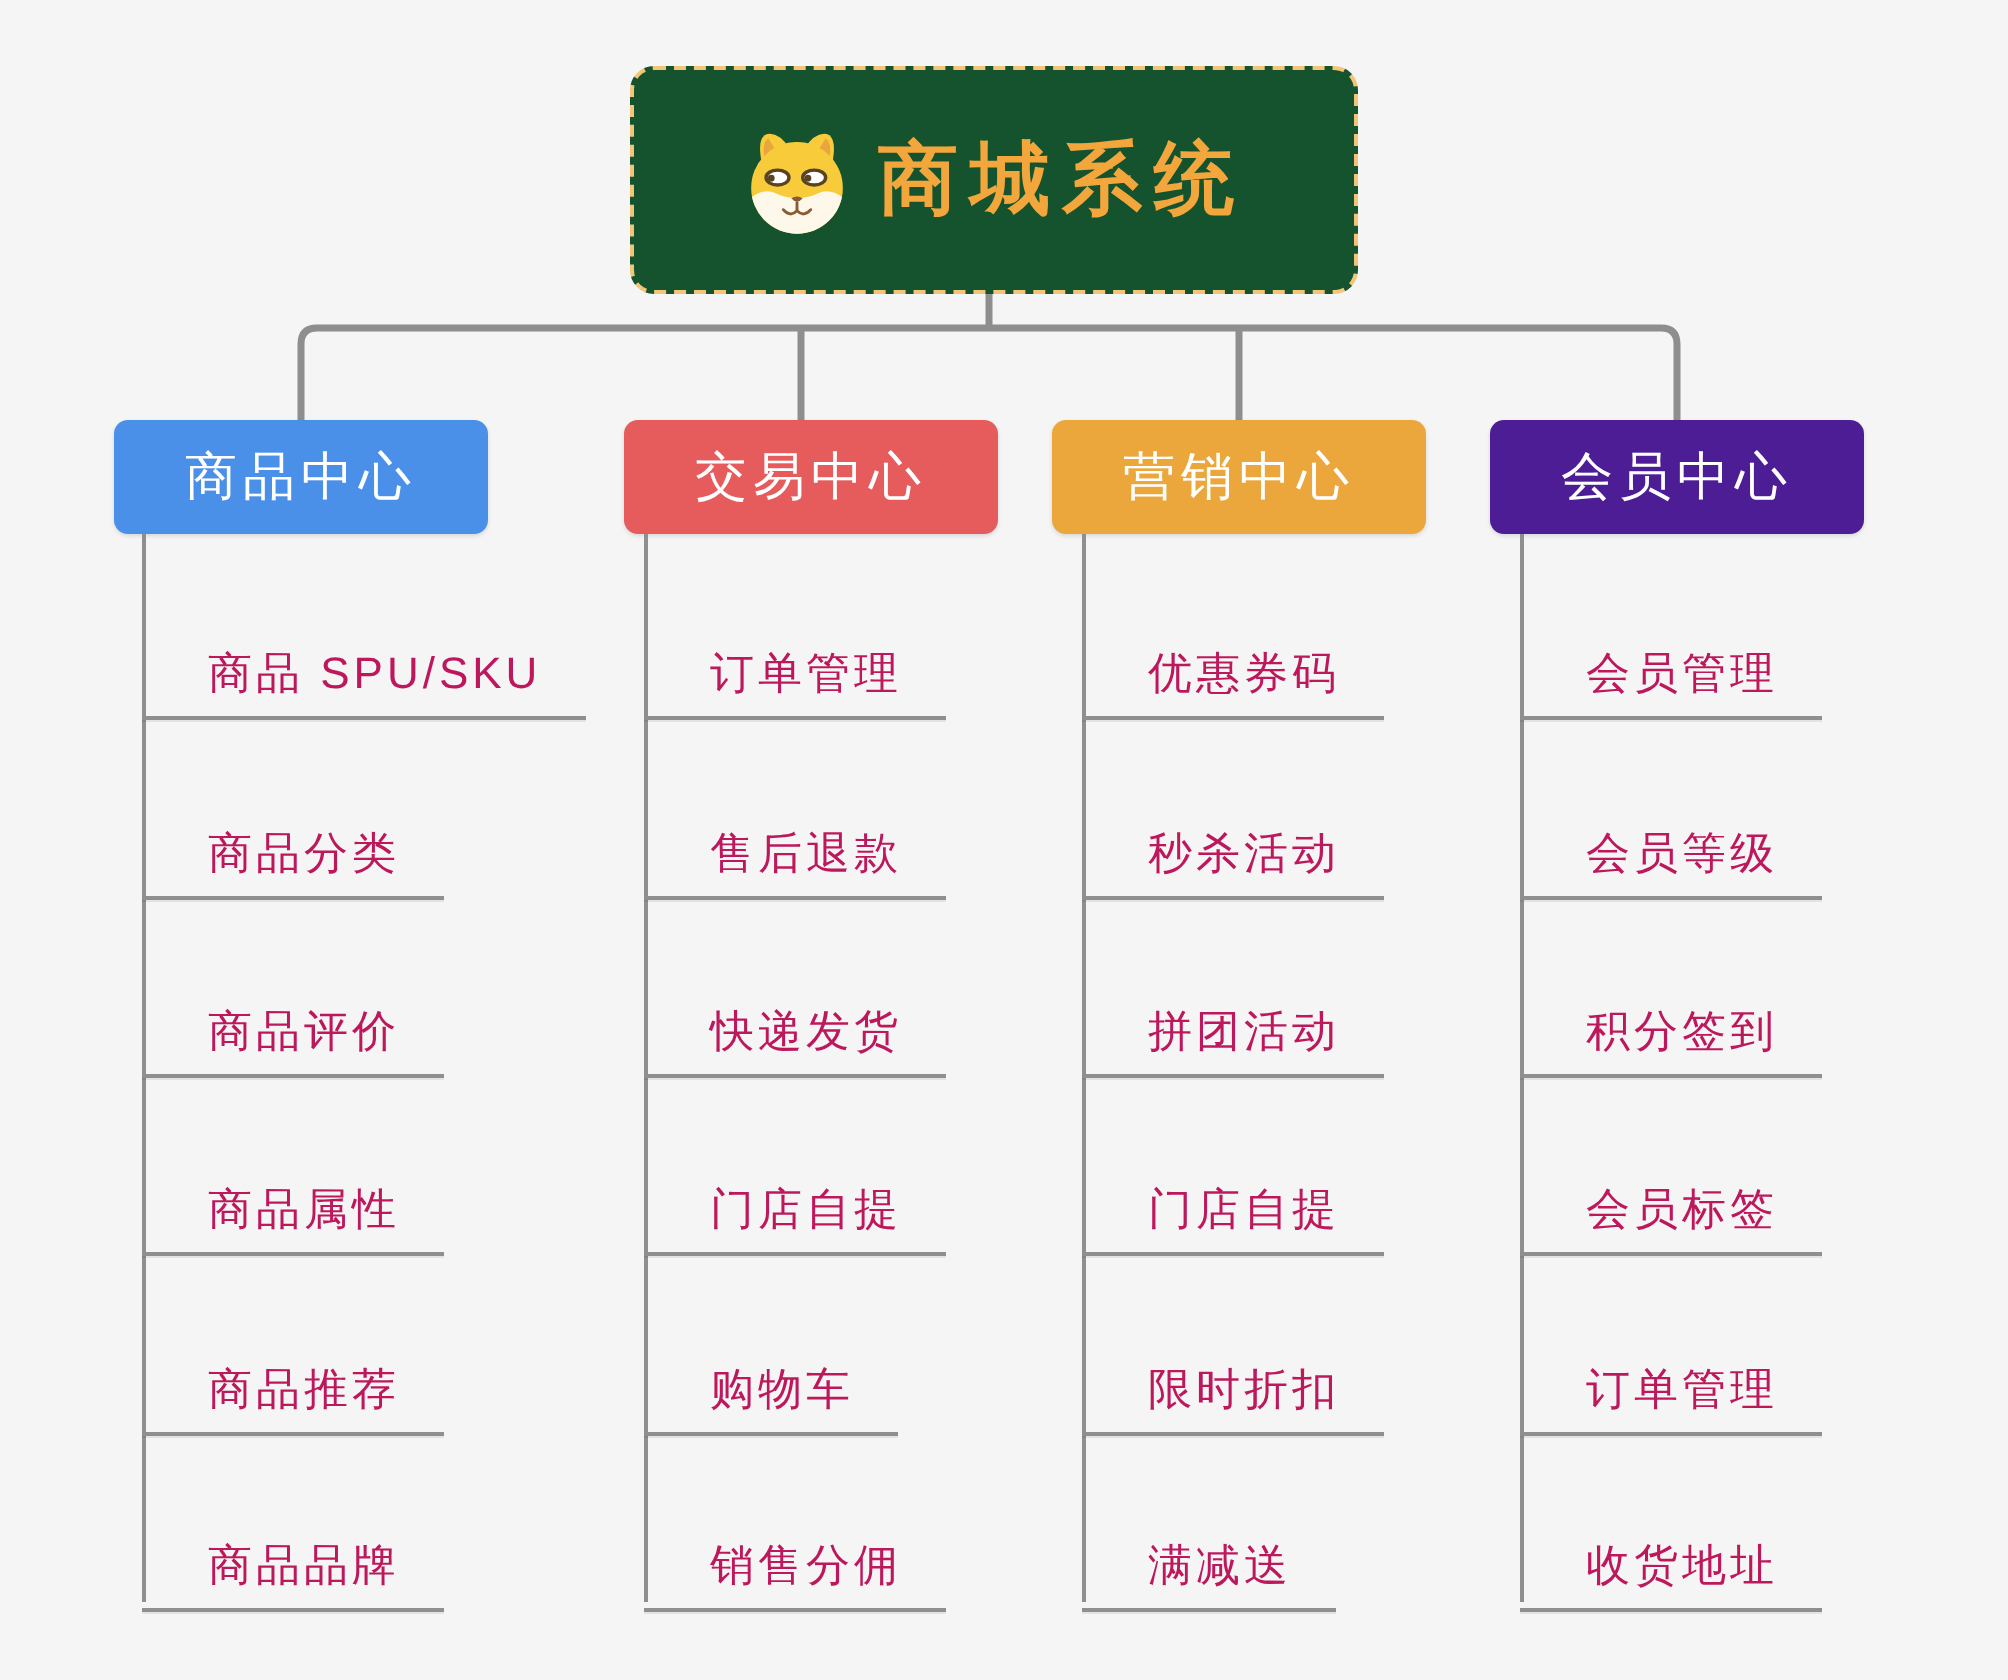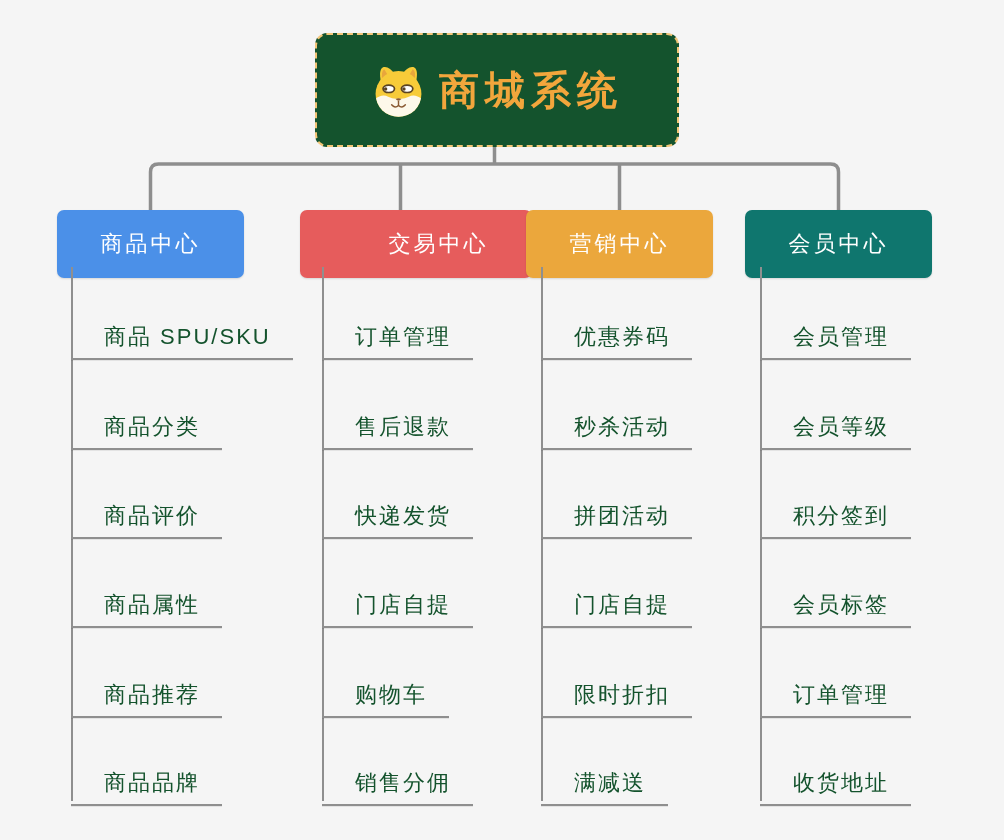--- a/index.html
+++ b/index.html
@@ -23,48 +23,48 @@
     display:flex; align-items:center; justify-content:center; gap:13px;
   }
   .root-title {
     font-size:40px; font-weight:600; letter-spacing:6px; color:#f2a63c;
     line-height:1;
   }
   .dog-icon { width:55px; height:55px; display:block; }
 
   
   .branch-header {
-    position:absolute; top:210px; width:187px; height:68px;
-    border-radius:7px; color:#ffffff; font-size:22px; letter-spacing:3px;
+    position:absolute; top:210px; width:187px; height:57px;
+    border-radius:7px; color:#ffffff; font-size:26px; letter-spacing:3px;
     display:flex; align-items:center; justify-content:center;
     box-shadow:0 1px 2px rgba(0,0,0,0.12);
   }
   .bh-0 { left:57px; }
-  .bh-1 { left:300px;padding-left:45px; }
+  .bh-1 { left:312px; }
   .bh-2 { left:526px; }
   .bh-3 { left:745px; }
 
   
   .branch-column { position:absolute; top:267px; width:250px; height:545px; }
   .bc-0 { left:71px; }
   .bc-1 { left:322px;padding-left:29px; }
   .bc-2 { left:541px; }
   .bc-3 { left:760px; }
 
   .spine {
     position:absolute; left:0; top:0; width:2px; height:534px;
     background:#8f8f8f;
   }
   .leaf {
     position:absolute; left:0; height:42px;
     border-bottom:2px solid #8f8f8f;
     box-shadow:0 1px 0 rgba(0,0,0,0.07);
     display:flex; align-items:flex-end;
     padding:0 22px 6px 33px;
-    font-size:22px; letter-spacing:2px; color:#14532d;
+    font-size:22px; letter-spacing:2px; color:#be185d;
     white-space:nowrap;
   }
   .lf-0 { top:43px; }
   .lf-1 { top:133px; }
   .lf-2 { top:222px; }
   .lf-3 { top:311px; }
   .lf-4 { top:401px;text-align:right; }
   .lf-5 { top:489px; }
 </style>
 </head>
@@ -101,21 +101,21 @@
       <path d="M43 63 Q48 60 53 63 Q48 69 43 63 Z" fill="#8a5a33"></path>
       <path d="M48 67 L48 74" stroke="#8a5a33" stroke-width="2.5" stroke-linecap="round" fill="none"></path>
       <path d="M36 73 Q42 80 48 74 Q54 80 60 73" stroke="#8a5a33" stroke-width="2.5" stroke-linecap="round" fill="none"></path>
     </svg>
     <span class="root-title">商城系统</span>
   </div>
 
   <div class="branch-header bh-0" style="background-color: rgb(75, 144, 232);">商品中心</div>
   <div class="branch-header bh-1" style="background-color: rgb(230, 92, 92);">交易中心</div>
   <div class="branch-header bh-2" style="background-color: rgb(235, 167, 60);">营销中心</div>
-  <div class="branch-header bh-3" style="background-color: #0f766e;">会员中心</div>
+  <div class="branch-header bh-3" style="background-color: #4c1d95;">会员中心</div>
 
   <div class="branch-column bc-0">
     <div class="spine"></div>
     <div class="leaf lf-0">商品 SPU/SKU</div>
     <div class="leaf lf-1">商品分类</div>
     <div class="leaf lf-2">商品评价</div>
     <div class="leaf lf-3">商品属性</div>
     <div class="leaf lf-4">商品推荐</div>
     <div class="leaf lf-5">商品品牌</div>
   </div>

